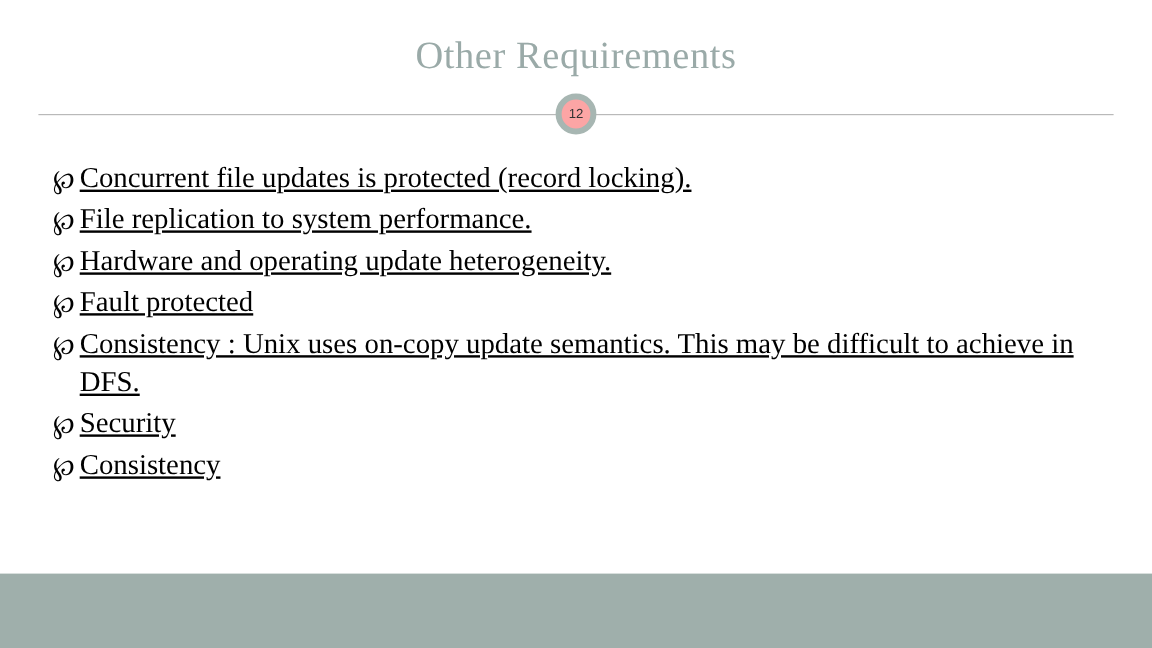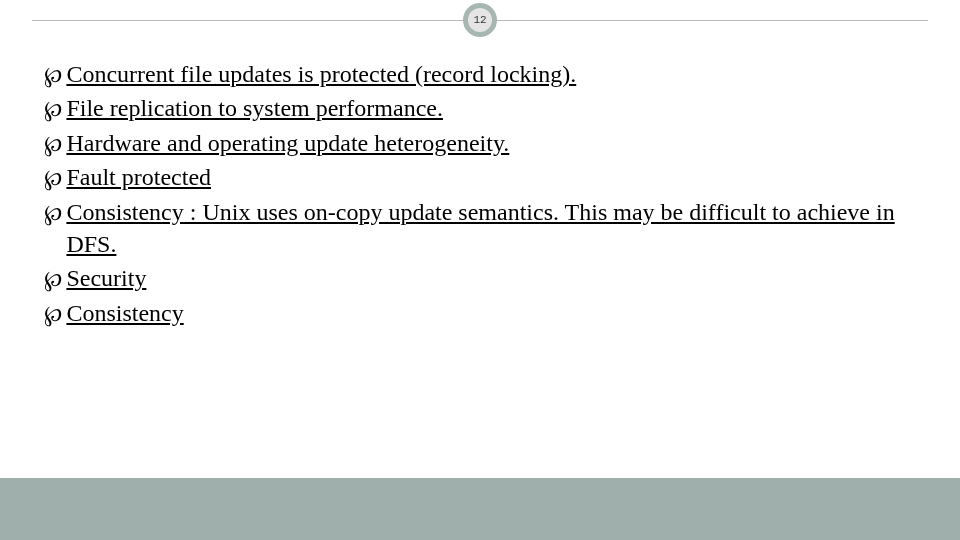--- a/index.html
+++ b/index.html
@@ -38,27 +38,27 @@
     left: 32px;
     right: 32px;
     height: 1px;
     background: #b9b9b9;
   }
   .page-badge {
     position: relative;
     width: 34px;
     height: 34px;
     border-radius: 50%;
-    background: #e5e5e5;
+    background: #fca5a5;
     border: 5px solid #a7b6b2;
     display: flex;
     align-items: center;
     justify-content: center;
     font-size: 11px;
-    font-family: Liberation Mono, monospace;
+    font-family: Liberation Sans, sans-serif;
     color: #333;
     z-index: 2;
   }
   .content {
     padding: 18px 44px 0 44px;
   }
   .bullet-item {
     display: flex;
     align-items: flex-start;
     font-size: 24px;
@@ -85,20 +85,21 @@
     bottom: 0;
     height: 62px;
     background: #9fafab;
   }
 </style>
 </head>
 <body>
 
 <div class="slide">
 
+  <h1 class="title">Other Requirements</h1>
 
   <div class="divider-row">
     <div class="divider-line"></div>
     <div class="page-badge">12</div>
   </div>
 
   <div class="content">
 
     <div class="bullet-item">
       <span class="bullet-icon">℘</span>

